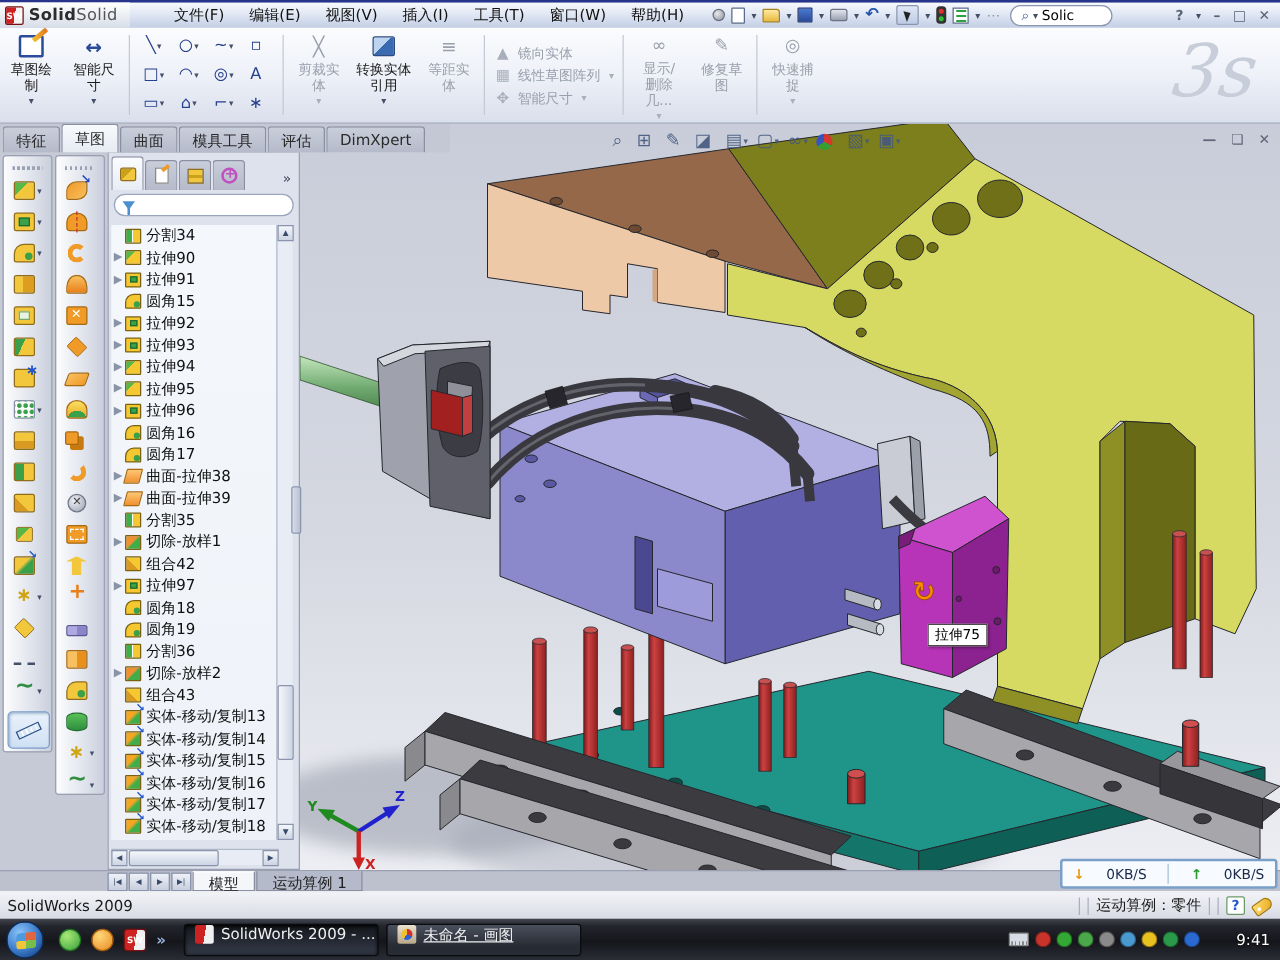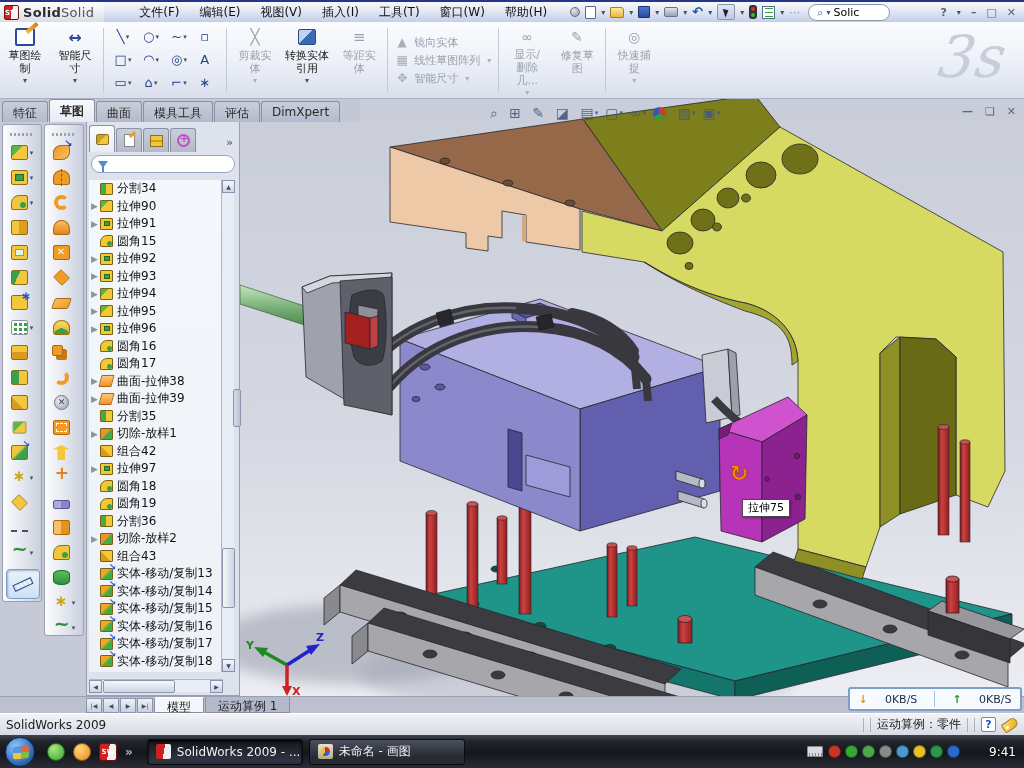--- a/index.html
+++ b/index.html
@@ -72,21 +72,21 @@
   .stackrow { display:flex; align-items:center; gap:5px; color:#9aa0ac; font-size:11px; white-space:nowrap; }
   .stackrow .si { color:#a8aeba; font-size:12px; width:14px; text-align:center; }
   .stackrow .sd { font-size:8px; color:#a8aeba; margin-left:2px; }
   #watermark { position:absolute; right:18px; top:0px; font-family:"DejaVu Serif","Liberation Serif",serif;
     font-style:italic; font-size:58px; color:#c7cdd9; transform:skewX(-8deg); line-height:70px; }
 
   
   #tabrow { position:absolute; left:0; top:99px; width:360px; height:23px; background:#c3c8d4; z-index:25; display:flex; align-items:flex-end; padding-left:2px; }
   .ctab { padding:3px 10px 3px; font-size:12px; color:#2a2a2a; background:linear-gradient(180deg,#c9cedb,#b4bac9);
     border:1px solid #8a90a2; border-bottom:none; border-radius:3px 3px 0 0; margin-right:1px; height:21px; }
-  .ctab.active { background:linear-gradient(180deg,#f8fafc,#e6ebf3); height:23px; font-weight:bold; }
+  .ctab.active { background:linear-gradient(180deg,#f8fafc,#e6ebf3); height:23px; font-weight:normal; }
 
   
   .lstrip { position:absolute; width:40px; background:linear-gradient(90deg,#fdfdfe,#dfe3ec 60%,#c9cfdc);
     border:1px solid #9aa0b2; border-radius:3px; z-index:26; padding-top:8px; }
   .lstrip::before { content:""; display:block; margin:0 auto 4px; width:24px; height:3px;
     background:repeating-linear-gradient(90deg,#9aa2b4 0 2px,transparent 2px 4px); }
   #lstrip1 { left:2px; top:124px; height:478px; }
   #lstrip2 { left:44px; top:124px; height:512px; }
   .ltb-item { height:25px; display:flex; align-items:center; justify-content:center; gap:2px; }
   .mid { font-size:7px; color:#44506a; }
@@ -238,24 +238,24 @@
   #startorb::after { content:""; position:absolute; left:7px; top:8px; width:16px; height:13px;
     background:conic-gradient(#e8643a 0 25%,#7ac242 25% 50%,#f8c832 50% 75%,#4a9ae0 75%); border-radius:3px; transform:skewY(-6deg); clip-path:polygon(0 0,100% 0,100% 100%,0 100%); opacity:.95; }
   #quicklaunch { display:flex; align-items:center; gap:8px; margin-left:12px; }
   .ql { width:18px; height:18px; border-radius:3px; }
   .ql-msn { border-radius:50%; background:radial-gradient(circle at 35% 30%,#a8e878,#3aa03a); border:1px solid #1f701f; }
   .ql-orb { border-radius:50%; background:radial-gradient(circle at 35% 30%,#ffd878,#e88a20); border:1px solid #a85f10; }
   .ql-sw { background:linear-gradient(100deg,#cc2222 0 52%,#f0f0f0 52%); border:1px solid #7a1010; color:#fff;
     font-size:7px; font-weight:bold; text-align:center; line-height:16px; }
   .ql-more { color:#9ab8e0; font-weight:bold; font-size:12px; }
   #tasks { display:flex; gap:6px; margin-left:14px; }
-  .task { width:156px; height:26px; border-radius:3px; display:flex; align-items:center; gap:6px; padding:0 8px;
+  .task { width:156px; height:26px; border-radius:3px; display:flex; align-items:flex-start; gap:6px; padding:0 8px;
     color:#f0f0f0; font-size:12px; white-space:nowrap; overflow:hidden; border:1px solid #0a0b0e; }
   .task.active { background:linear-gradient(180deg,#14161a,#2e3340 80%); box-shadow:inset 0 1px 3px #000; }
-  .task.inactive { background:linear-gradient(180deg,#4a505e,#272b33 70%); }
+  .task.inactive { background:linear-gradient(180deg,#4a505e,#272b33 70%);text-decoration:underline; }
   .ticon-sw { width:15px; height:15px; flex:none; background:linear-gradient(100deg,#cc2222 0 52%,#f0f0f0 52%);
     border-radius:2px; font-size:6px; color:#fff; font-weight:bold; text-align:center; line-height:14px; }
   .ticon-paint { width:15px; height:15px; flex:none; background:linear-gradient(180deg,#e8e2d0,#b8a888); border-radius:2px; position:relative; }
   .ticon-paint::after { content:""; position:absolute; left:3px; top:3px; width:9px; height:9px;
     background:conic-gradient(#d03030 0 30%,#3060d0 30% 60%,#f0c030 60%); border-radius:50%; }
   #tray { margin-left:auto; display:flex; align-items:center; gap:5px; margin-right:8px; }
   .kbicon { width:16px; height:11px; background:#d8dce4; border:1px solid #888; border-radius:1px;
     background-image:repeating-linear-gradient(90deg,#888 0 1px,transparent 1px 3px); background-size:14px 3px; background-position:1px 6px; background-repeat:no-repeat; }
   .tray-dot { width:13px; height:13px; border-radius:50%; border:1px solid rgba(0,0,0,.4); }
   #clock { color:#fff; font-size:12px; margin-left:24px; text-shadow:0 1px 2px #000; }

